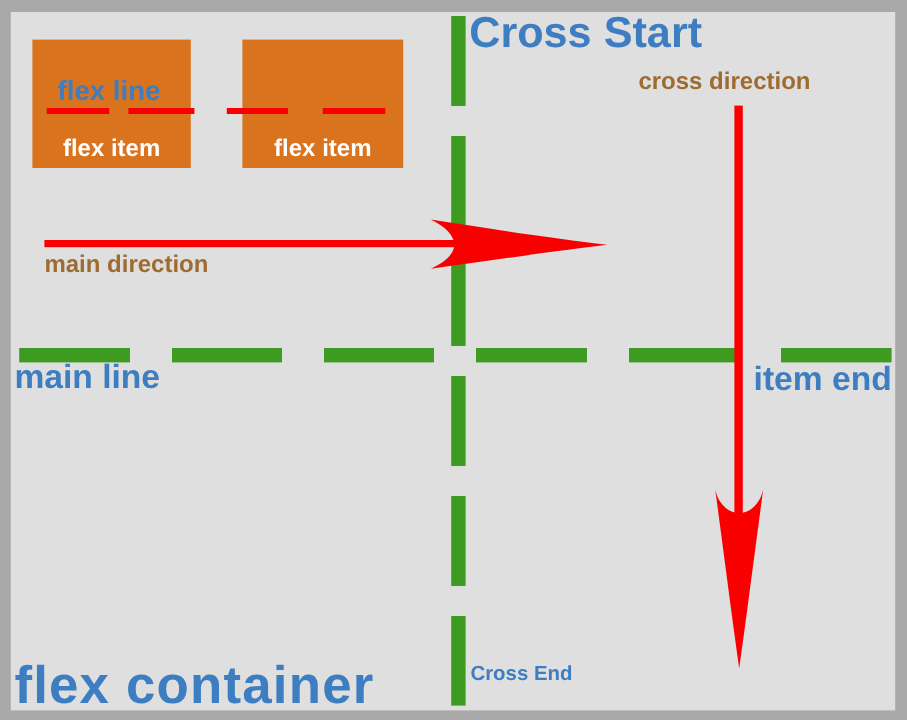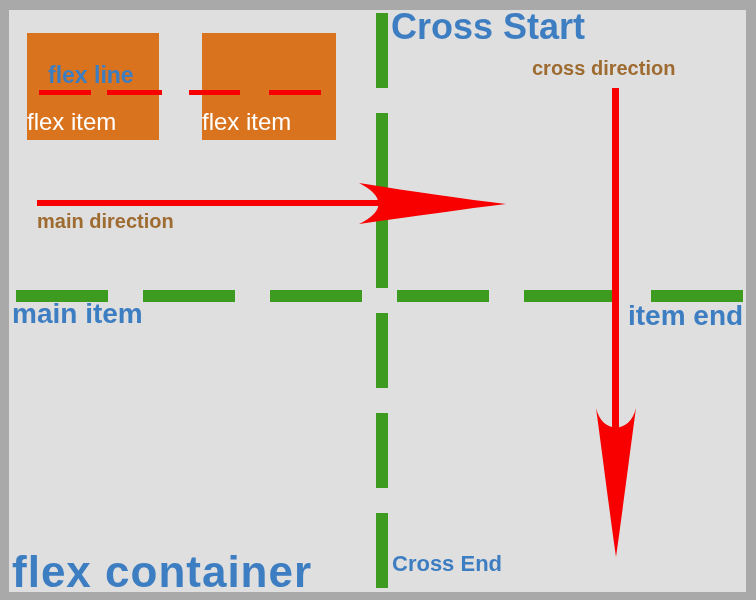--- a/index.html
+++ b/index.html
@@ -23,36 +23,36 @@
   .main-axis{
     left:16px;top:290px;width:727px;height:12px;
     background:repeating-linear-gradient(90deg,
       var(--green,#3D9B1F) 0 92px, transparent 92px 127px);
   }
   
   .flex-box{background:var(--orange,#D9731E);}
   .box1{left:27px;top:33px;width:132px;height:107px;}
   .box2{left:202px;top:33px;width:134px;height:107px;}
   .flex-item-label{
-    position:absolute;left:0;bottom:6px;width:100%;text-align:left;
-    color:#fff;font-weight:normal;font-size:24px;line-height:1;
+    position:absolute;left:0;bottom:6px;width:100%;text-align:center;
+    color:#fff;font-weight:bold;font-size:20px;line-height:1;
   }
   
   .flex-line-dash{top:90px;height:5px;background:var(--red,#F80000);}
   
   .red-line{background:var(--red,#F80000);}
   .main-arrow-line{left:37px;top:200px;width:350px;height:6px;}
   .cross-arrow-line{left:612px;top:88px;width:7px;height:355px;}
   svg{display:block;}
   
   .lbl{line-height:1;font-weight:bold;white-space:nowrap;}
   .blue{color:var(--blue,#3D7DC1);}
   .brown{color:var(--brown,#9E6B31);}
   .cross-start{left:391px;top:9px;font-size:36px;}
-  .cross-end{left:392px;top:553px;font-size:22px;}
+  .cross-end{left:392px;top:553px;font-size:17px;}
   .main-start{left:12px;top:300px;font-size:28px;}
   .main-end{left:628px;top:302px;font-size:28px;}
   .main-direction{left:37px;top:211px;font-size:20px;}
   .cross-direction{left:532px;top:58px;font-size:20px;text-align:center;}
   .flex-line{left:48px;top:64px;font-size:23px;}
   .title{left:12px;top:550px;font-size:44px;letter-spacing:1px;}
 </style>
 </head>
 <body>
 
@@ -85,18 +85,18 @@
 
 <div>
   <div class="abs red-line cross-arrow-line"></div>
   <svg class="abs" style="left:594px;top:405px;" width="46" height="155" viewBox="0 0 46 155">
     <path d="M 2,3 C 10,62 16,110 22,152 C 28,110 34,62 42,3 C 36,29 8,29 2,3 Z" fill="#F80000"></path>
   </svg>
 </div>
 
 <div class="abs lbl blue cross-start">Cross Start</div>
 <div class="abs lbl blue cross-end">Cross End</div>
-<div class="abs lbl blue main-start">main item</div>
+<div class="abs lbl blue main-start">main line</div>
 <div class="abs lbl blue main-end">item end</div>
 <div class="abs lbl brown main-direction">main direction</div>
 <div class="abs lbl brown cross-direction">cross direction</div>
 <div class="abs lbl blue flex-line">flex line</div>
 <div class="abs lbl blue title">flex container</div>
 
 </body></html>

